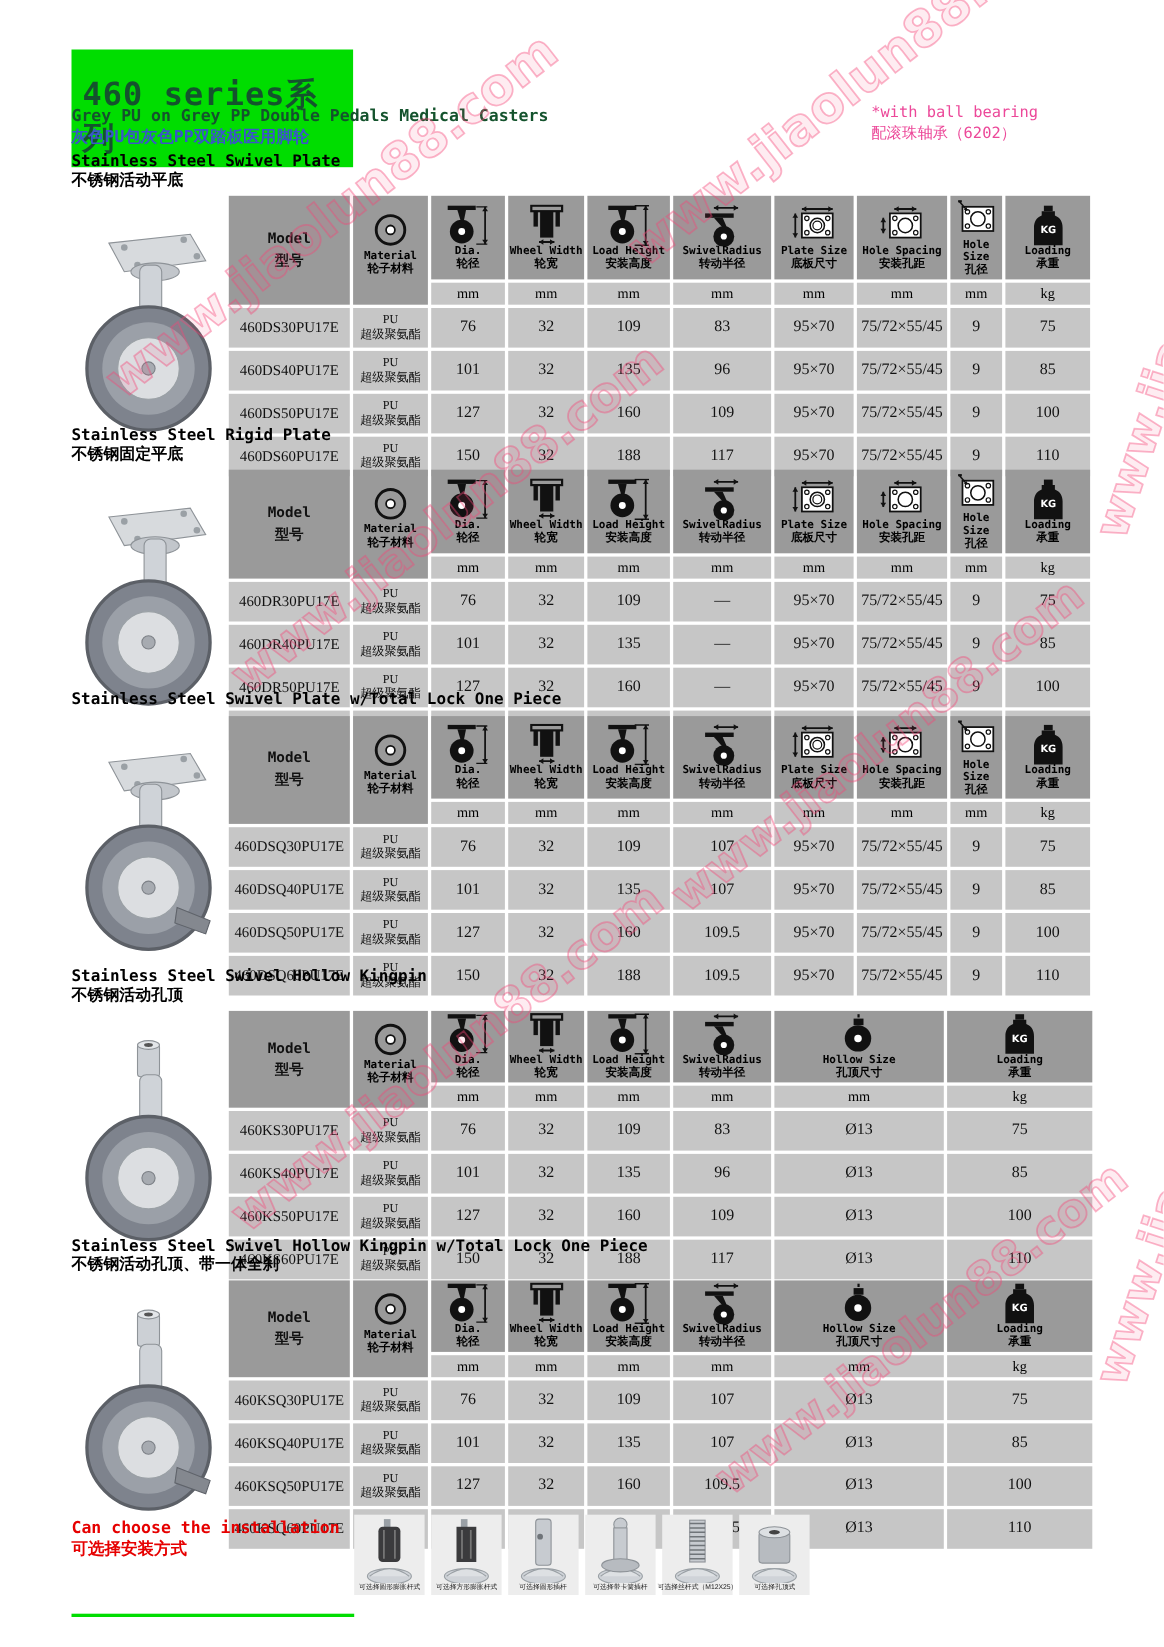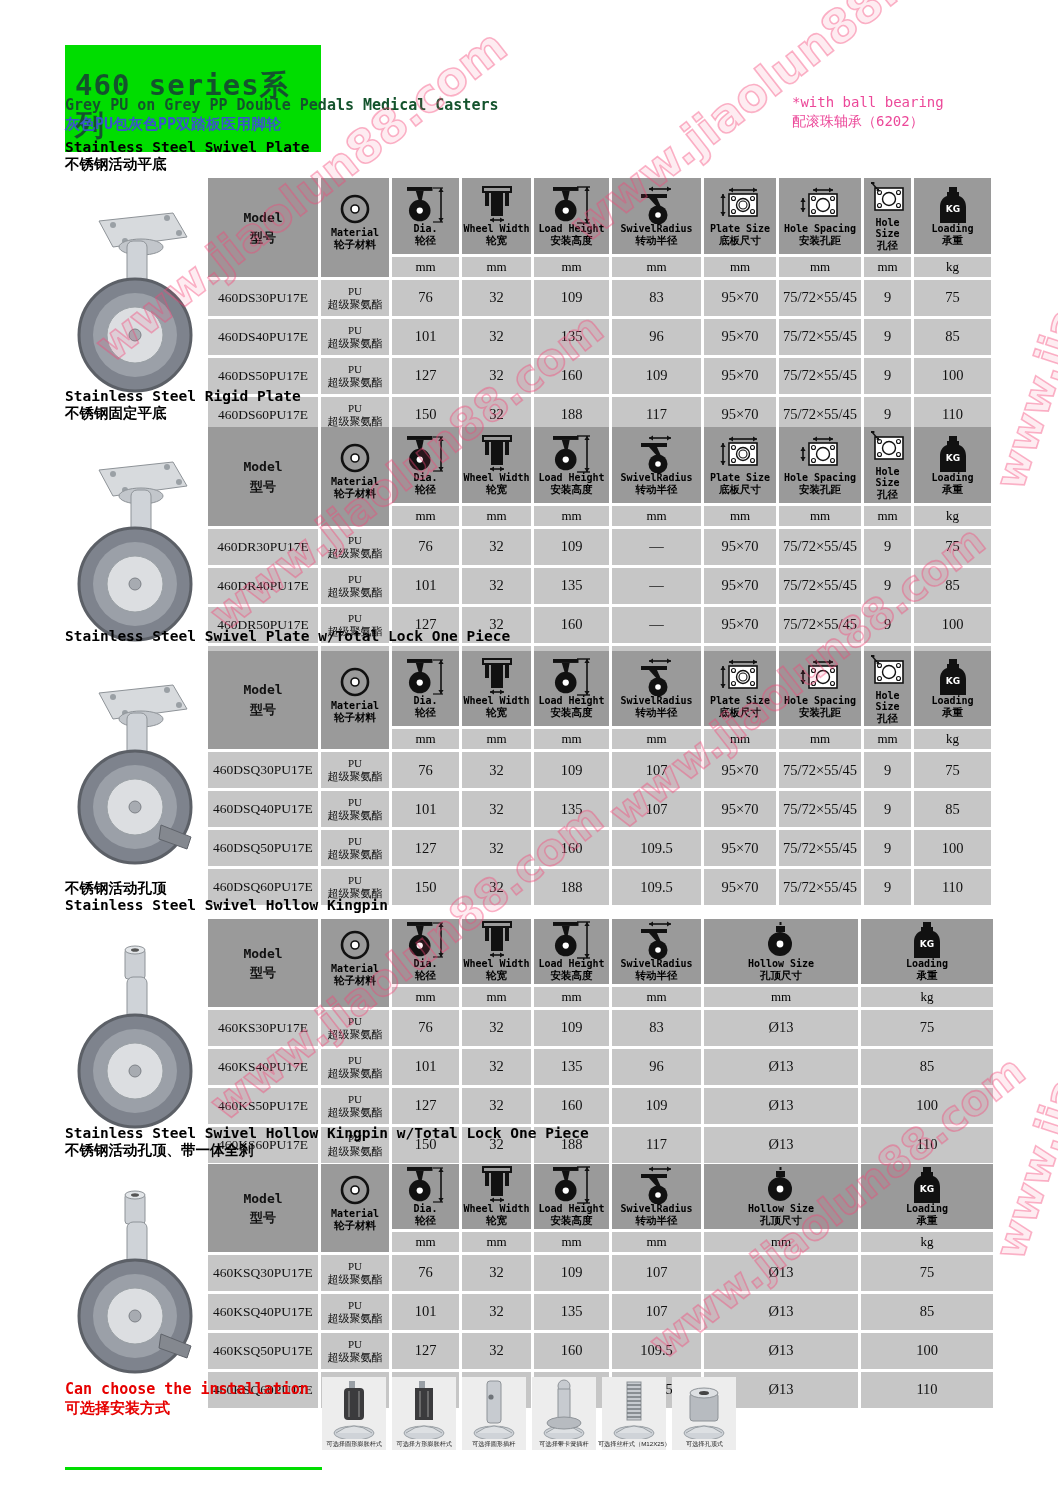--- a/index.html
+++ b/index.html
@@ -857,22 +857,22 @@
                 <td class="val">75/72×55/45</td>
                 <td class="val">9</td>
                 <td class="val">110</td>
               </tr>
             </tbody>
           </table>
         </div>
       </div>
       <div class="section" style="top: 880px;">
         <div class="sec-title">
+          <div>Stainless Steel Swivel Hollow Kingpin</div>
           <div>不锈钢活动孔顶</div>
-          <div>Stainless Steel Swivel Hollow Kingpin</div>
         </div>
   <div class="sec-body">
           <div class="caster-art">
             <svg width="132" height="205" viewBox="0 0 132 205">
     <rect x="56" y="8" width="20" height="30" rx="3" fill="#ccd0d5" stroke="#8e9398"></rect>
            <ellipse cx="66" cy="9" rx="10" ry="4" fill="#e3e6e9" stroke="#8e9398"></ellipse>
            <ellipse cx="66" cy="9" rx="4" ry="1.8" fill="#555"></ellipse>
     <rect x="58" y="36" width="20" height="92" rx="6" fill="#cfd3d8" stroke="#8e9398"></rect>
     <circle cx="66" cy="130" r="56" fill="#7e838d" stroke="#5c6067" stroke-width="3"></circle>
     <circle cx="66" cy="130" r="42" fill="#9ba0a8"></circle>

